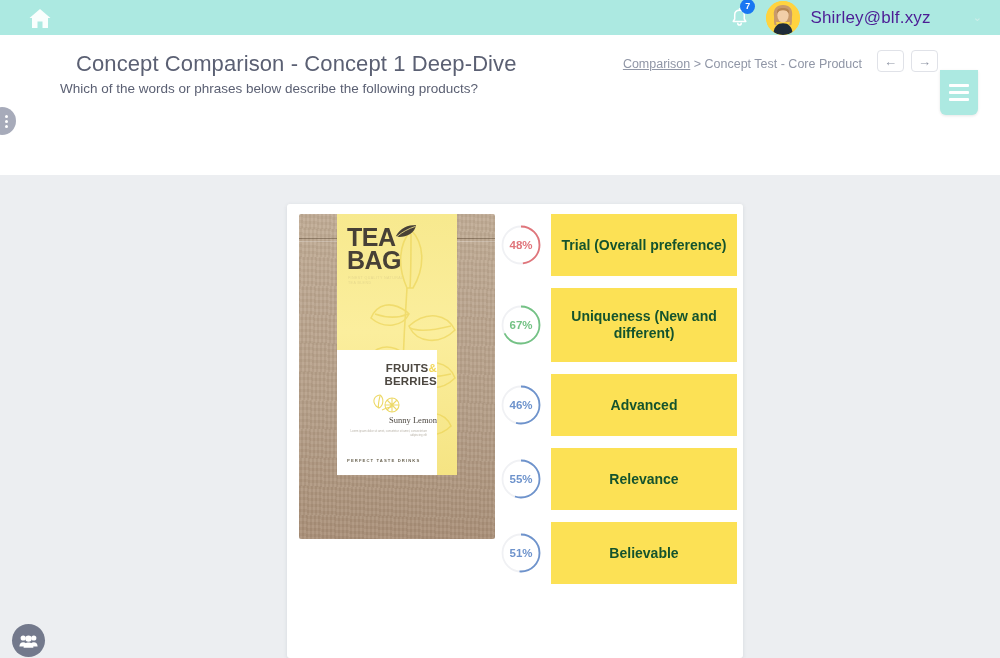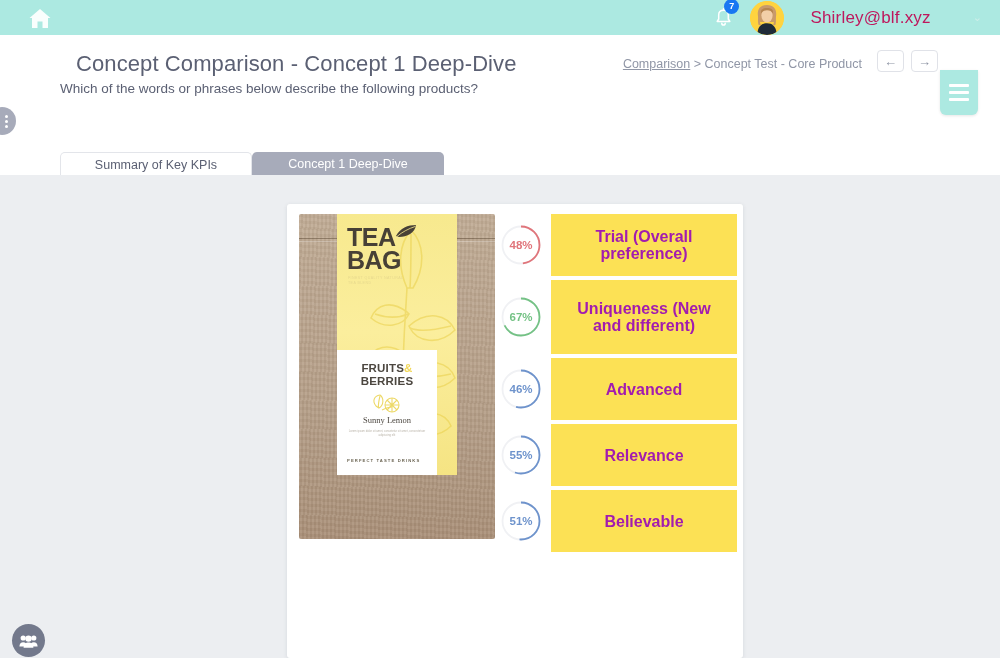--- a/index.html
+++ b/index.html
@@ -54,25 +54,24 @@
     width: 34px; height: 34px;
     border-radius: 50%;
     background: #ffd33f;
     margin-left: 12px;
     margin-right: 10px;
     position: relative;
     overflow: hidden;
     flex: none;
   }
   .user-email {
-    color: #be185d;
+    color: #4c1d95;
     font-size: 17px;
     letter-spacing: .2px;
     white-space: nowrap;
-    margin-left: 16px;
   }
   .user-caret {
     color: #cdeee9;
     font-size: 11px;
     margin-left: 42px;
     margin-right: 18px;
   }
 
   
   .header {
@@ -293,21 +292,21 @@
     position: absolute;
     left: 58px; top: 10px;
     width: 22px; height: 14px;
   }
   .white-label {
     position: absolute;
     left: 0; top: 136px;
     width: 100px; height: 128px;
     background: #ffffff;
     padding: 12px 0 0 0;
-    text-align: center;
+    text-align: right;
   }
   .wl-t1 {
     color: #4c4740;
     font-weight: bold;
     font-size: 11.5px;
     letter-spacing: .2px;
     line-height: 13px;
   }
   .wl-t1 em { color: #f2d85a; font-style: normal; }
   .wl-fruit { width: 38px; height: 22px; margin: 4px auto 1px; display:block; }
@@ -333,41 +332,41 @@
   }
 
   
   .kpi-pane {
     flex: 1;
     padding: 10px 6px 0 8px;
   }
   .kpi-row {
     display: flex;
     align-items: center;
-    margin-bottom: 4px;
+    margin-bottom: 12px;
   }
   .donut {
     width: 44px; height: 44px;
     flex: none;
     position: relative;
     margin: 0 8px 0 4px;
   }
   .donut svg { display: block; }
   .donut-val {
     position: absolute;
     inset: 0;
     display: flex; align-items: center; justify-content: center;
     font-size: 11.5px;
     font-weight: bold;
   }
   .kpi-bar {
     flex: 1;
     background: #fce155;
-    color: #a21caf;
-    font-size: 16px;
+    color: #14532d;
+    font-size: 14px;
     font-weight: bold;
     display: flex;
     align-items: center;
     justify-content: center;
     text-align: center;
     padding: 0 10px;
     line-height: 17px;
   }
 </style>
 </head>
@@ -422,24 +421,20 @@
     <div class="navbtn">←</div>
     <div class="navbtn">→</div>
   </div>
 
   <div class="menu-tab">
     <span></span>
     <span></span>
     <span></span>
   </div>
 
-  <div class="tabs">
-    <div class="tab inactive">Summary of Key KPIs</div>
-    <div class="tab active">Concept 1 Deep-Dive</div>
-  </div>
 </div>
 
 <div class="body-area">
 
   <div class="rail-tab">
     <i></i>
     <i></i>
     <i></i>
   </div>
 

